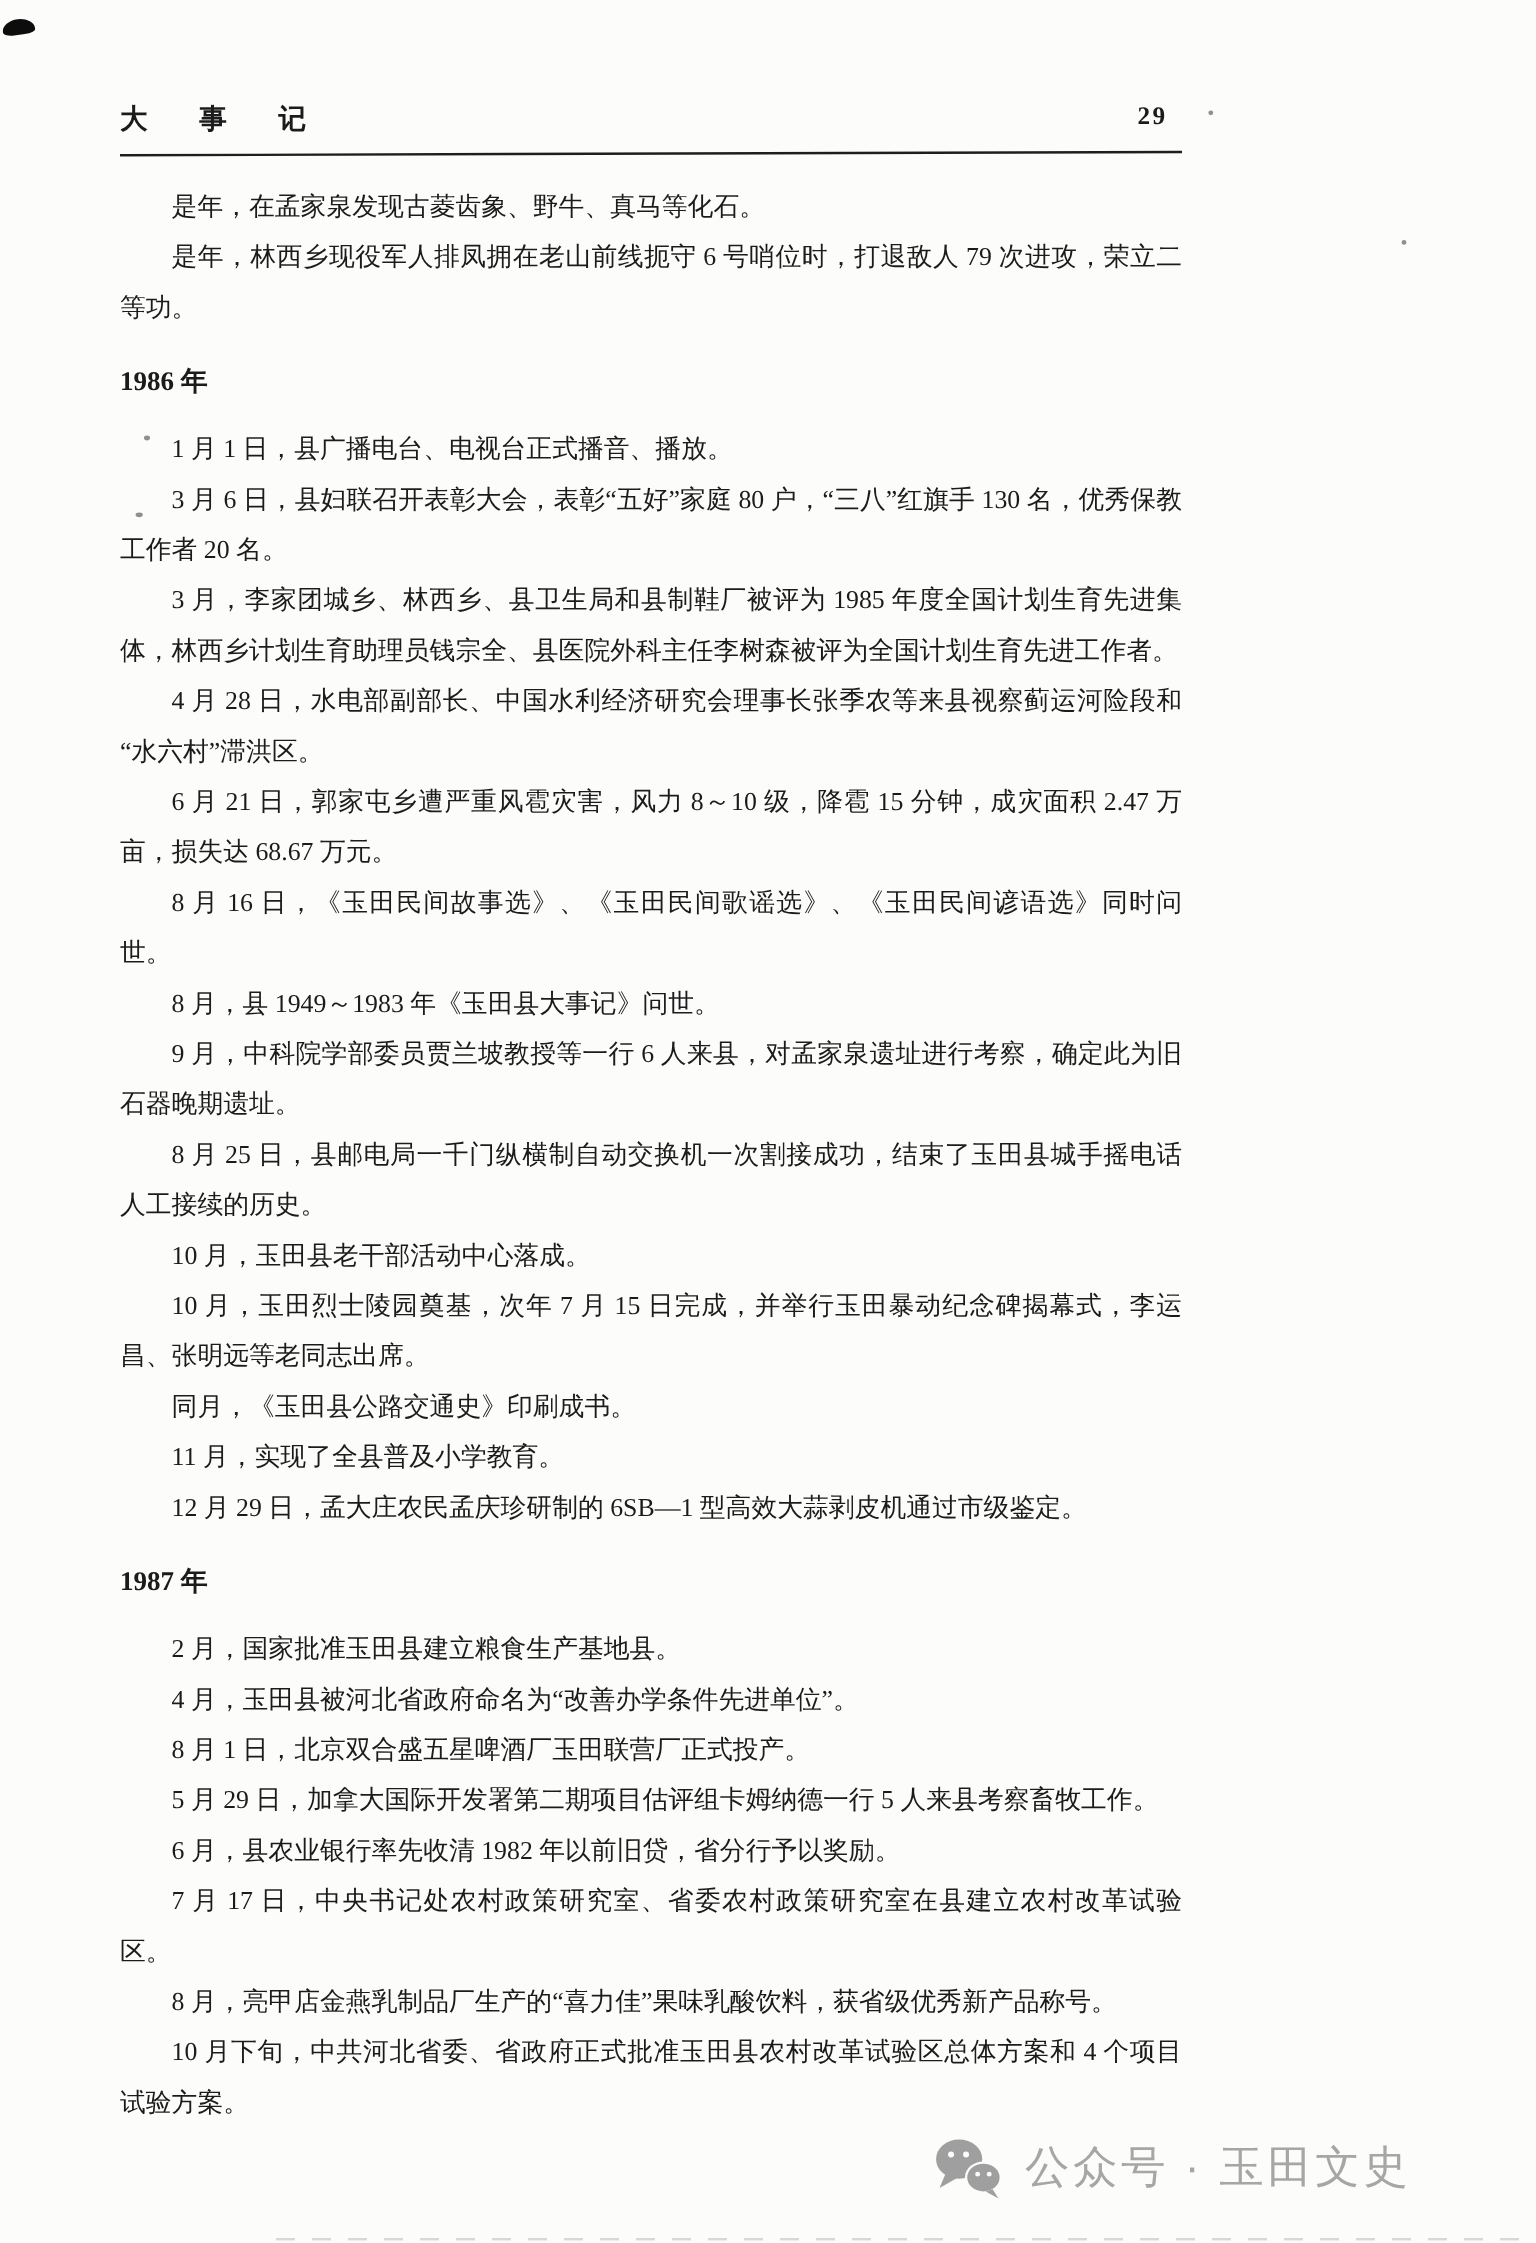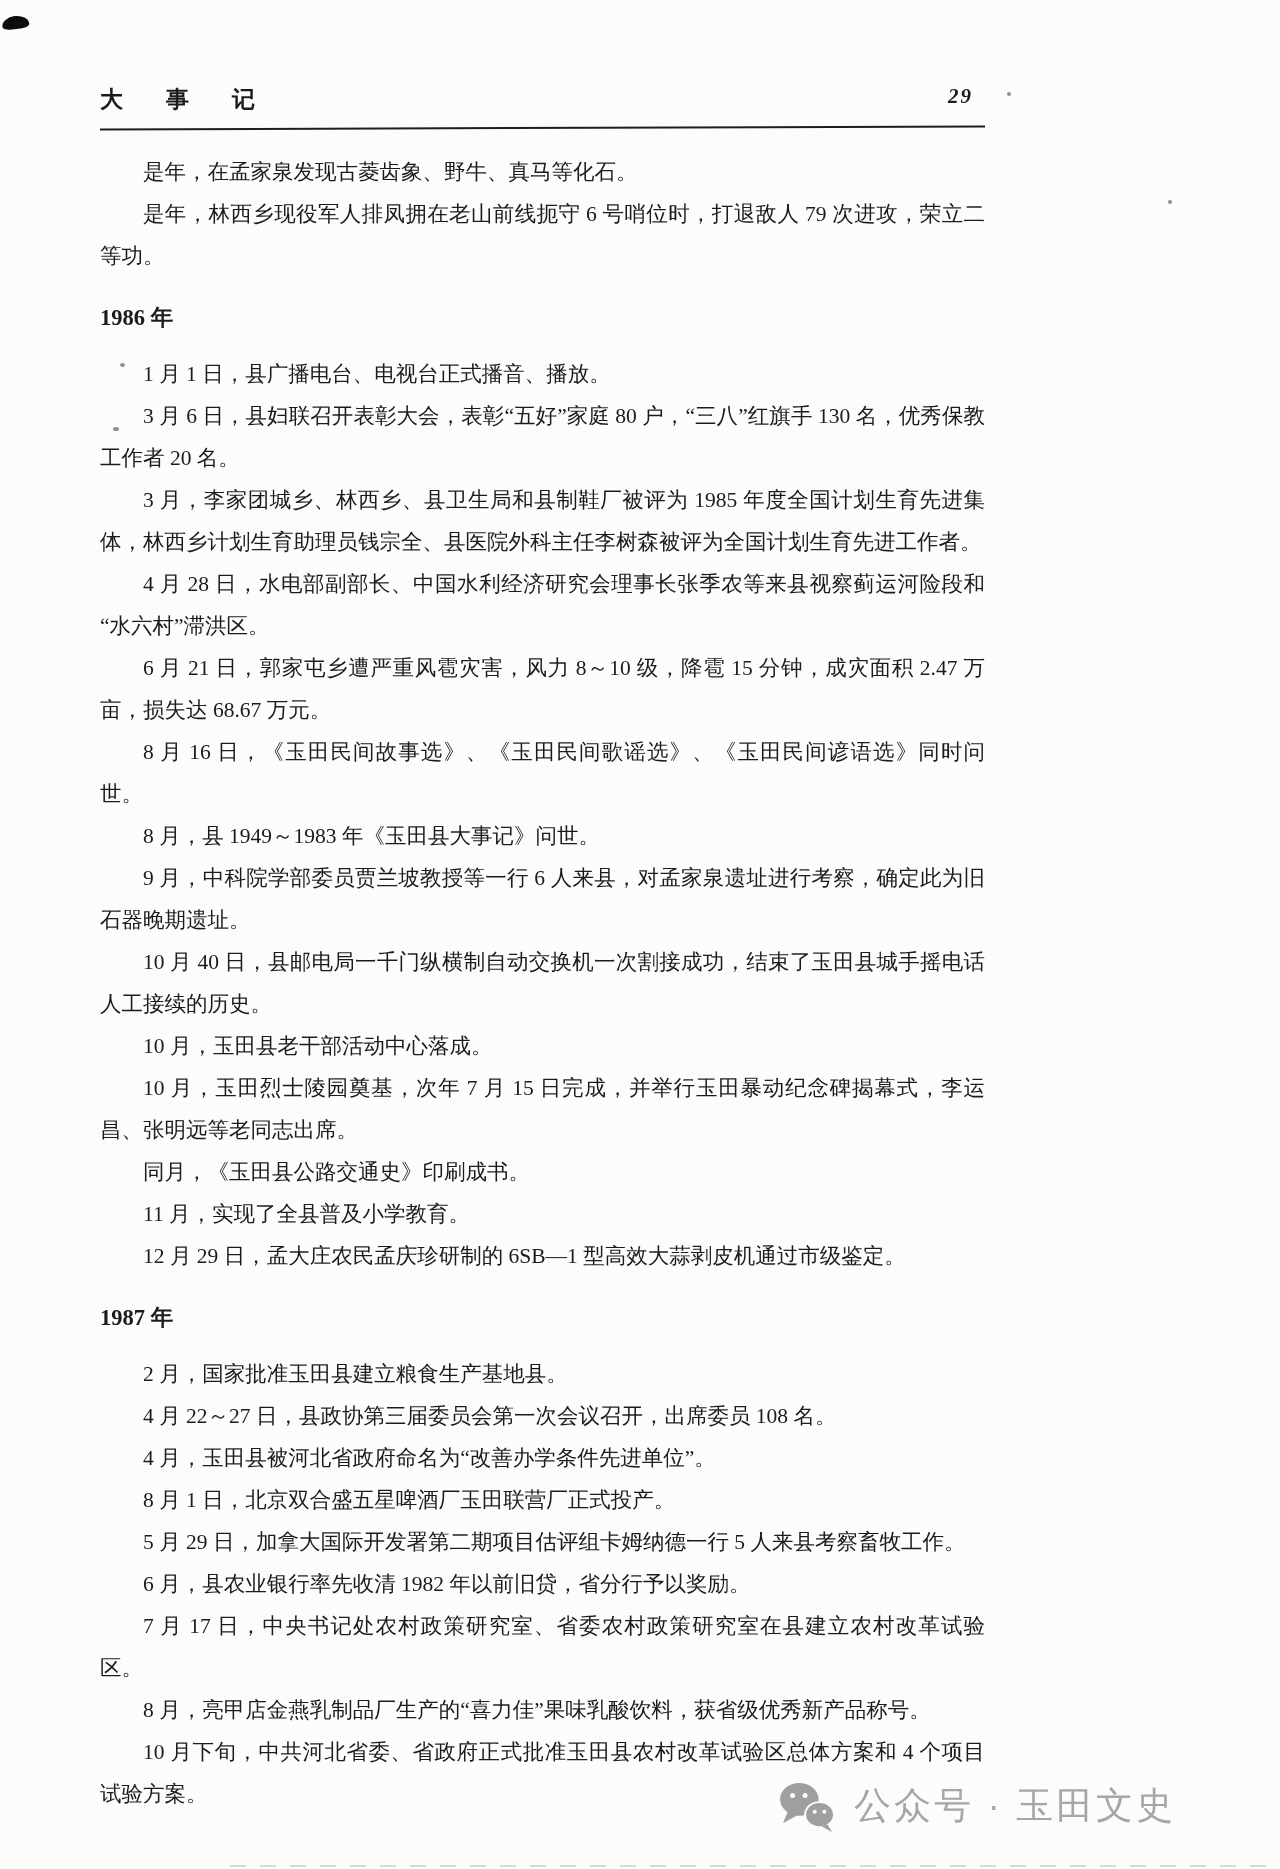--- a/index.html
+++ b/index.html
@@ -32,21 +32,20 @@
     letter-spacing: 10px;
   }
 
   .page-number {
     position: absolute;
     top: 84px;
     right: 12px;
     font-size: 21px;
     font-weight: 700;
     letter-spacing: 2px;
-    font-style: italic;
   }
 
   .header-rule {
     margin-top: 12px;
     height: 2px;
     background: #1e1e1e;
     transform: rotate(-0.18deg);
   }
 
   .doc-body {
@@ -118,29 +117,28 @@
         <p class="event">是年，林西乡现役军人排凤拥在老山前线扼守 6 号哨位时，打退敌人 79 次进攻，荣立二等功。</p>
         <h2 class="year-heading">1986 年</h2>
         <p class="event">1 月 1 日，县广播电台、电视台正式播音、播放。</p>
         <p class="event">3 月 6 日，县妇联召开表彰大会，表彰“五好”家庭 80 户，“三八”红旗手 130 名，优秀保教工作者 20 名。</p>
         <p class="event">3 月，李家团城乡、林西乡、县卫生局和县制鞋厂被评为 1985 年度全国计划生育先进集体，林西乡计划生育助理员钱宗全、县医院外科主任李树森被评为全国计划生育先进工作者。</p>
         <p class="event">4 月 28 日，水电部副部长、中国水利经济研究会理事长张季农等来县视察蓟运河险段和“水六村”滞洪区。</p>
         <p class="event">6 月 21 日，郭家屯乡遭严重风雹灾害，风力 8～10 级，降雹 15 分钟，成灾面积 2.47 万亩，损失达 68.67 万元。</p>
         <p class="event">8 月 16 日，《玉田民间故事选》、《玉田民间歌谣选》、《玉田民间谚语选》同时问世。</p>
         <p class="event">8 月，县 1949～1983 年《玉田县大事记》问世。</p>
         <p class="event">9 月，中科院学部委员贾兰坡教授等一行 6 人来县，对孟家泉遗址进行考察，确定此为旧石器晚期遗址。</p>
-        <p class="event">10 月 40 日，县邮电局一千门纵横制自动交换机一次割接成功，结束了玉田县城手摇电话人工接续的历史。</p>
+        <p class="event">8 月 25 日，县邮电局一千门纵横制自动交换机一次割接成功，结束了玉田县城手摇电话人工接续的历史。</p>
         <p class="event">10 月，玉田县老干部活动中心落成。</p>
         <p class="event">10 月，玉田烈士陵园奠基，次年 7 月 15 日完成，并举行玉田暴动纪念碑揭幕式，李运昌、张明远等老同志出席。</p>
         <p class="event">同月，《玉田县公路交通史》印刷成书。</p>
         <p class="event">11 月，实现了全县普及小学教育。</p>
         <p class="event">12 月 29 日，孟大庄农民孟庆珍研制的 6SB—1 型高效大蒜剥皮机通过市级鉴定。</p>
         <h2 class="year-heading">1987 年</h2>
         <p class="event">2 月，国家批准玉田县建立粮食生产基地县。</p>
-        <p class="event">4 月 22～27 日，县政协第三届委员会第一次会议召开，出席委员 108 名。</p>
         <p class="event">4 月，玉田县被河北省政府命名为“改善办学条件先进单位”。</p>
         <p class="event">8 月 1 日，北京双合盛五星啤酒厂玉田联营厂正式投产。</p>
         <p class="event">5 月 29 日，加拿大国际开发署第二期项目估评组卡姆纳德一行 5 人来县考察畜牧工作。</p>
         <p class="event">6 月，县农业银行率先收清 1982 年以前旧贷，省分行予以奖励。</p>
         <p class="event">7 月 17 日，中央书记处农村政策研究室、省委农村政策研究室在县建立农村改革试验区。</p>
         <p class="event">8 月，亮甲店金燕乳制品厂生产的“喜力佳”果味乳酸饮料，获省级优秀新产品称号。</p>
         <p class="event">10 月下旬，中共河北省委、省政府正式批准玉田县农村改革试验区总体方案和 4 个项目试验方案。</p>
       </main>
   </div>
 

